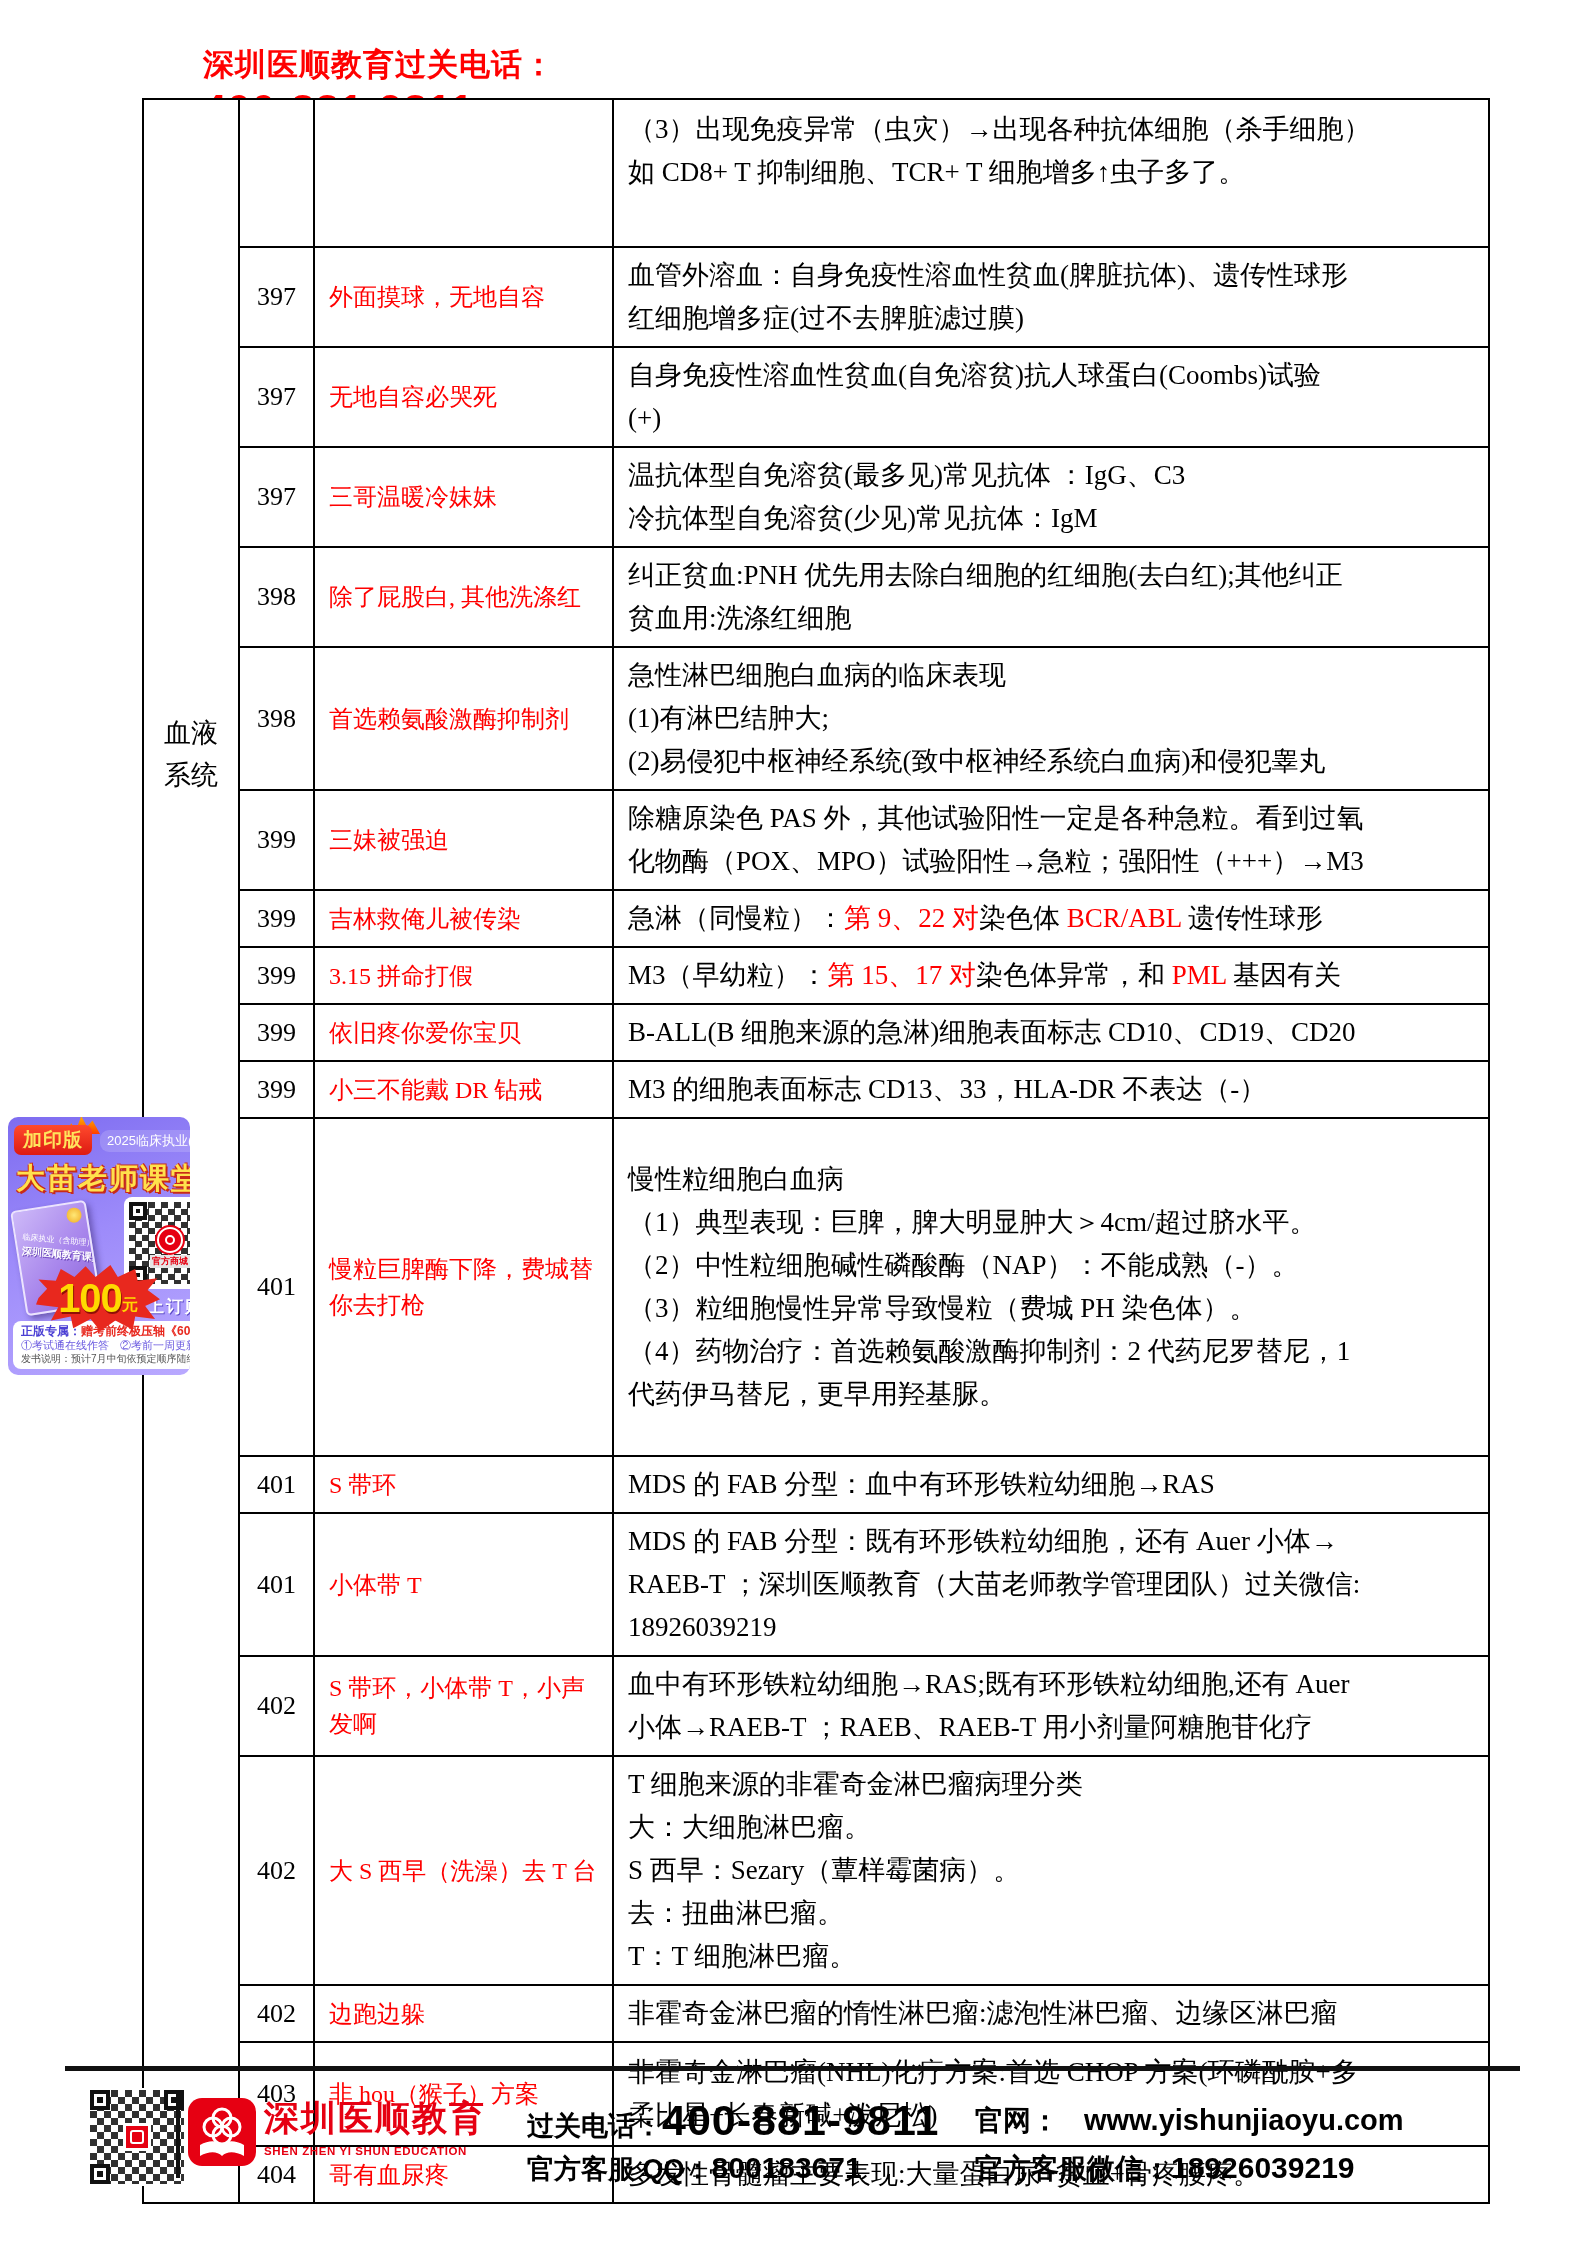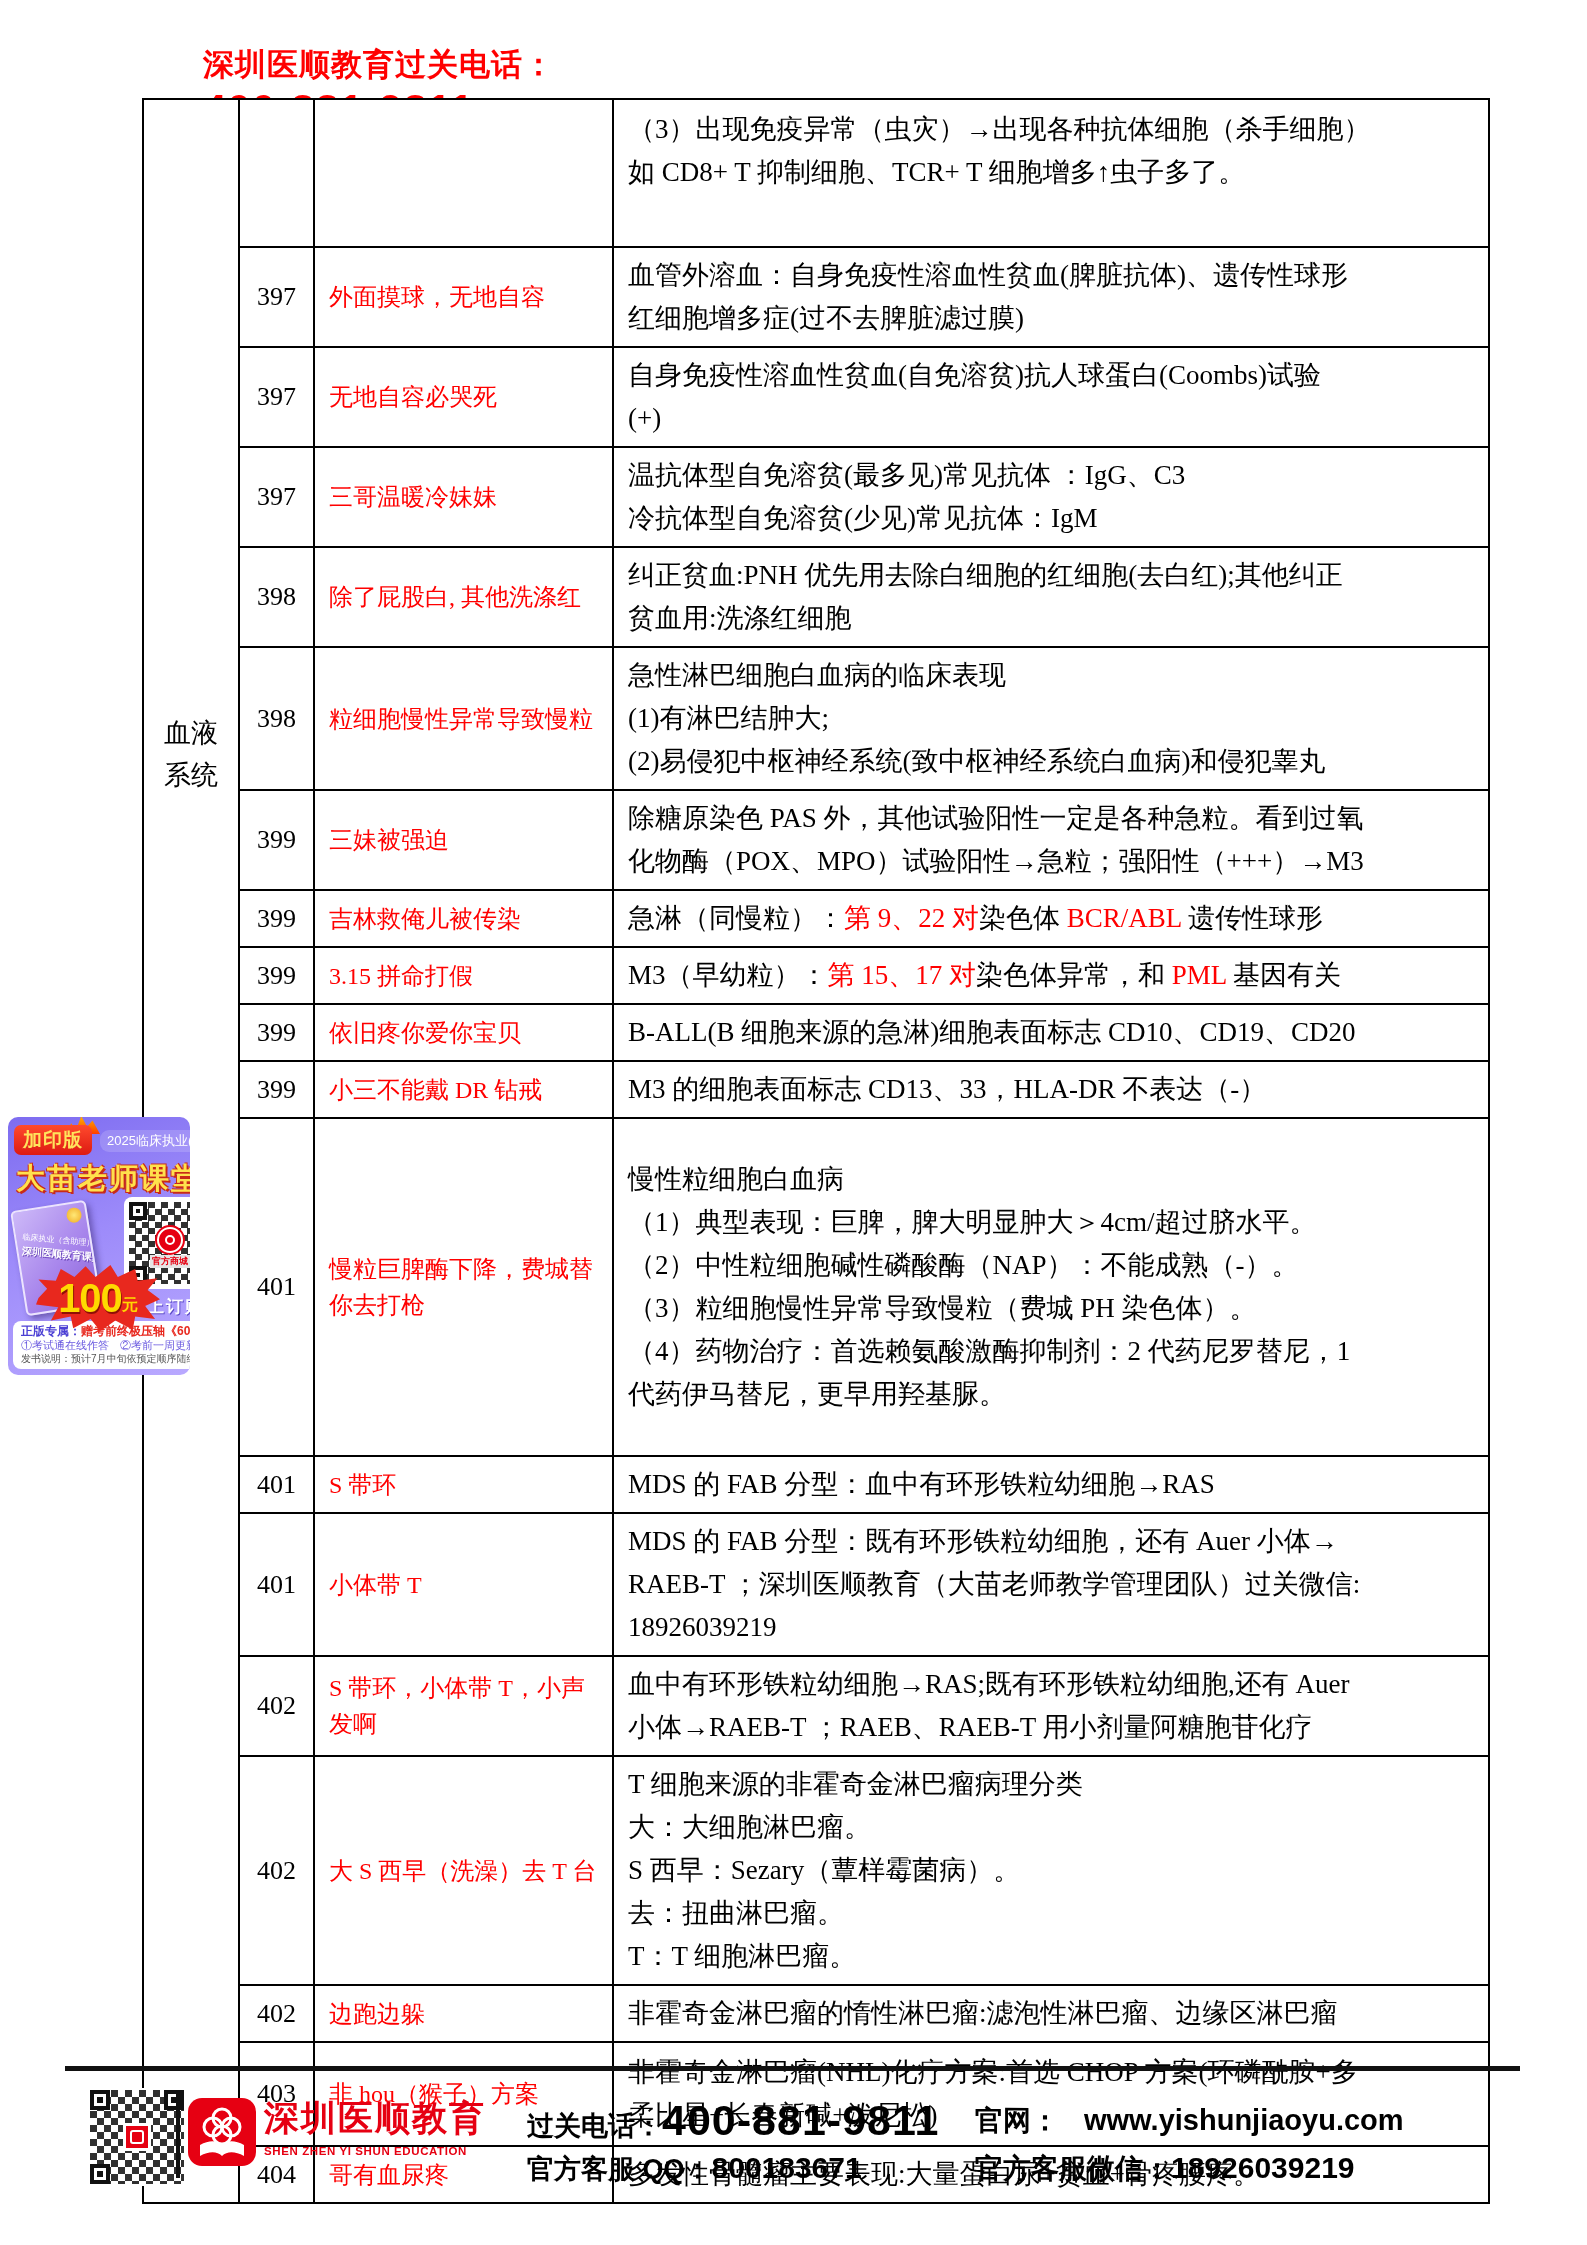--- a/index.html
+++ b/index.html
@@ -186,21 +186,21 @@
       <div class="t-row">
         <div class="c-page">398</div>
         <div class="c-mn">除了屁股白, 其他洗涤红</div>
         <div class="c-content">
           <div class="c-line"><span>纠正贫血:PNH 优先用去除白细胞的红细胞(去白红);其他纠正</span></div>
           <div class="c-line"><span>贫血用:洗涤红细胞</span></div>
         </div>
       </div>
       <div class="t-row">
         <div class="c-page">398</div>
-        <div class="c-mn">粒细胞慢性异常导致慢粒</div>
+        <div class="c-mn">首选赖氨酸激酶抑制剂</div>
         <div class="c-content">
           <div class="c-line"><span>急性淋巴细胞白血病的临床表现</span></div>
           <div class="c-line"><span>(1)有淋巴结肿大;</span></div>
           <div class="c-line"><span>(2)易侵犯中枢神经系统(致中枢神经系统白血病)和侵犯睾丸</span></div>
         </div>
       </div>
       <div class="t-row">
         <div class="c-page">399</div>
         <div class="c-mn">三妹被强迫</div>
         <div class="c-content">

